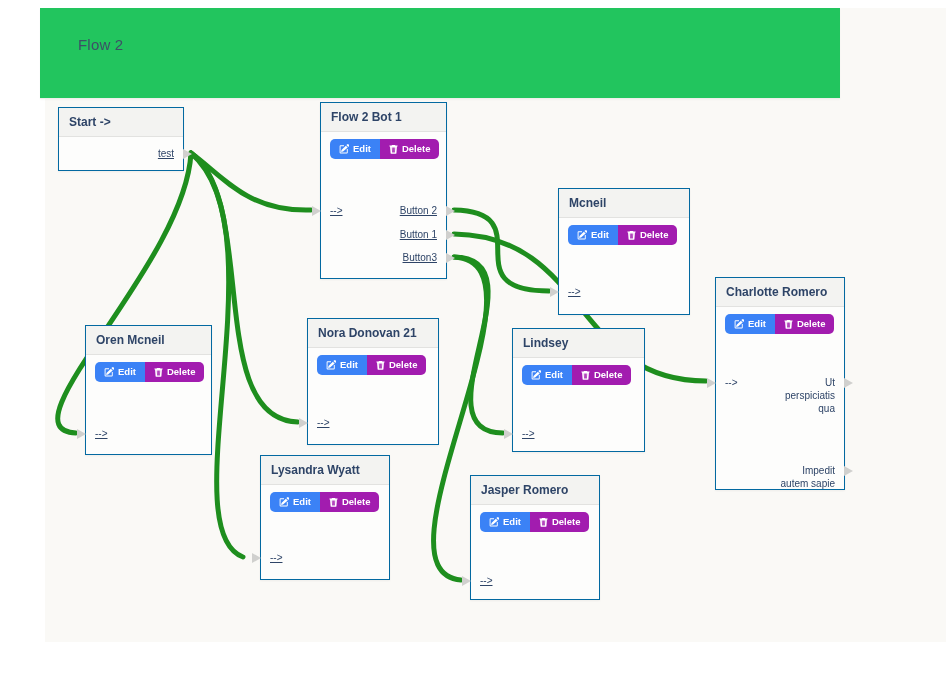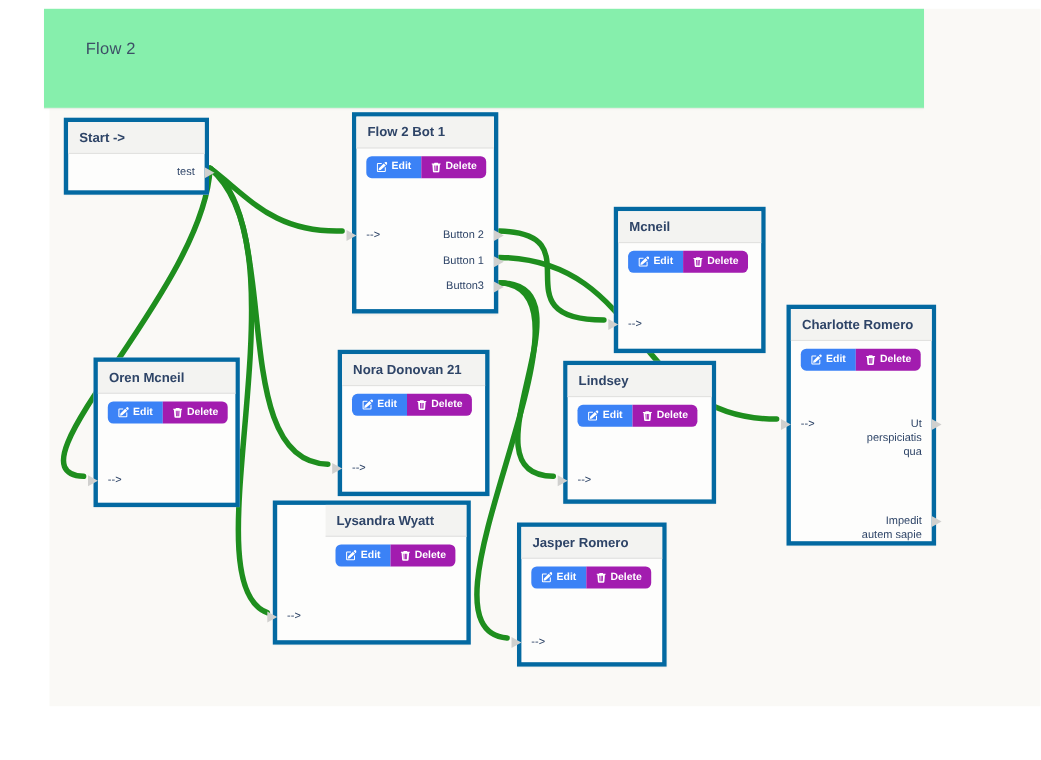--- a/index.html
+++ b/index.html
@@ -1,35 +1,35 @@
 <!DOCTYPE html>
 <html><head>
 <meta charset="utf-8">
 <style>
   html,body{margin:0;padding:0;background:#ffffff;width:946px;height:691px;
     font-family:"Liberation Sans",sans-serif;position:relative;overflow:hidden;}
   .canvas{position:absolute;left:45px;top:8px;width:901px;height:634px;
     background:#faf9f6;overflow:hidden;}
   #wires{position:absolute;left:0;top:0;width:901px;height:634px;}
   .header-card{position:absolute;left:40px;top:8px;width:800px;height:90px;
-    background:#86efac;border-bottom:1px solid #efeeea;box-shadow:0 1px 2px rgba(0,0,0,.03);z-index:6;}
+    background:#22c55e;border-bottom:1px solid #efeeea;box-shadow:0 1px 2px rgba(0,0,0,.03);z-index:6;}
   .flow-title{position:absolute;left:38px;top:28px;font-size:15px;color:#3d4f66;letter-spacing:.2px;}
-  .node{position:absolute;background:#fdfdfc;border:4px solid #0369a1;
+  .node{position:absolute;background:#fdfdfc;border:1px solid #0369a1;
     box-shadow:0 1px 2px rgba(0,0,0,.05);z-index:3;}
   .node-header{height:28px;line-height:28px;padding:0 10px;background:#f3f3f1;
     border-bottom:1px solid #e2e2e0;color:#2e4467;font-size:12px;font-weight:700;
     white-space:nowrap;overflow:hidden;}
   .btn-bar{display:flex;margin:7px 0 0 9px;}
   .btn{display:inline-flex;align-items:center;gap:4px;color:#fff;font-size:9.5px;
     font-weight:700;padding:5px 9px;cursor:pointer;line-height:1;}
   .btn.edit{background:#3b82f6;border-radius:5px 0 0 5px;}
   .btn.delete{background:#a21caf;border-radius:0 5px 5px 0;}
   .btn svg{display:block;}
   .io-row{position:absolute;left:9px;right:9px;display:flex;font-size:10px;color:#2e4467;}
-  .io-row.single{height:20px;line-height:20px;align-items:flex-end;}
+  .io-row.single{height:20px;line-height:20px;align-items:flex-end;text-decoration:underline;}
   .io-row.multi{align-items:flex-start;line-height:13px;}
   .in-label{margin-right:auto;white-space:nowrap;}
   .out-label{margin-left:auto;text-align:right;white-space:nowrap;}
   .io-row.multi .out-label{width:58px;white-space:normal;}
   .tri{position:absolute;width:0;height:0;border-top:5px solid transparent;
     border-bottom:5px solid transparent;border-left:9px solid #d0d0ce;}
   .tri.in{left:-18px;}
   .tri.out{right:-18px;}
   .io-row.single .tri{top:5px;}
   .io-row.multi .tri{top:2px;}
@@ -198,21 +198,21 @@
               <path d="M13.5 2.5H10l-.5-1h-5l-.5 1H.5V4h1l.8 10.2A1.6 1.6 0 0 0 3.9 15.7h6.2a1.6 1.6 0 0 0 1.6-1.5L12.5 4h1V2.5zM4.7 13.5l-.4-8h1.3l.3 8H4.7zm3.1 0H6.5v-8h1.3v8zm1.5 0H8.1l.3-8h1.3l-.4 8z"></path>
             </svg>
             <span>Delete</span>
           </div>
         </div>
         <div class="io-row single" style="top: 95px;">
           <i class="tri in"></i>
           <span class="in-label">--&gt;</span>
         </div>
       </div>
-      <div class="node" style="left: 203px; top: 447px; width: 128px; height: 123px; padding-left: 44px;">
+      <div class="node" style="left: 215px; top: 447px; width: 128px; height: 123px;">
         <div class="node-header">Lysandra Wyatt</div>
         <div class="btn-bar">
           <div class="btn edit">
             <svg width="10" height="10" viewBox="0 0 16 16" fill="#fff">
               <path d="M15.5.7a1.9 1.9 0 0 0-2.7 0l-1 1 3 3 1-1a1.9 1.9 0 0 0 0-2.7l-.3-.3zM13.9 5.6l-3-3L4 9.5 3.4 12.6l3.1-.6 7.4-6.4z"></path>
               <path d="M1 3.6A1.6 1.6 0 0 1 2.6 2H8v1.5H2.5v10h10V8H14v5.4A1.6 1.6 0 0 1 12.4 15H2.6A1.6 1.6 0 0 1 1 13.4V3.6z"></path>
             </svg>
             <span>Edit</span>
           </div>
           <div class="btn delete">

